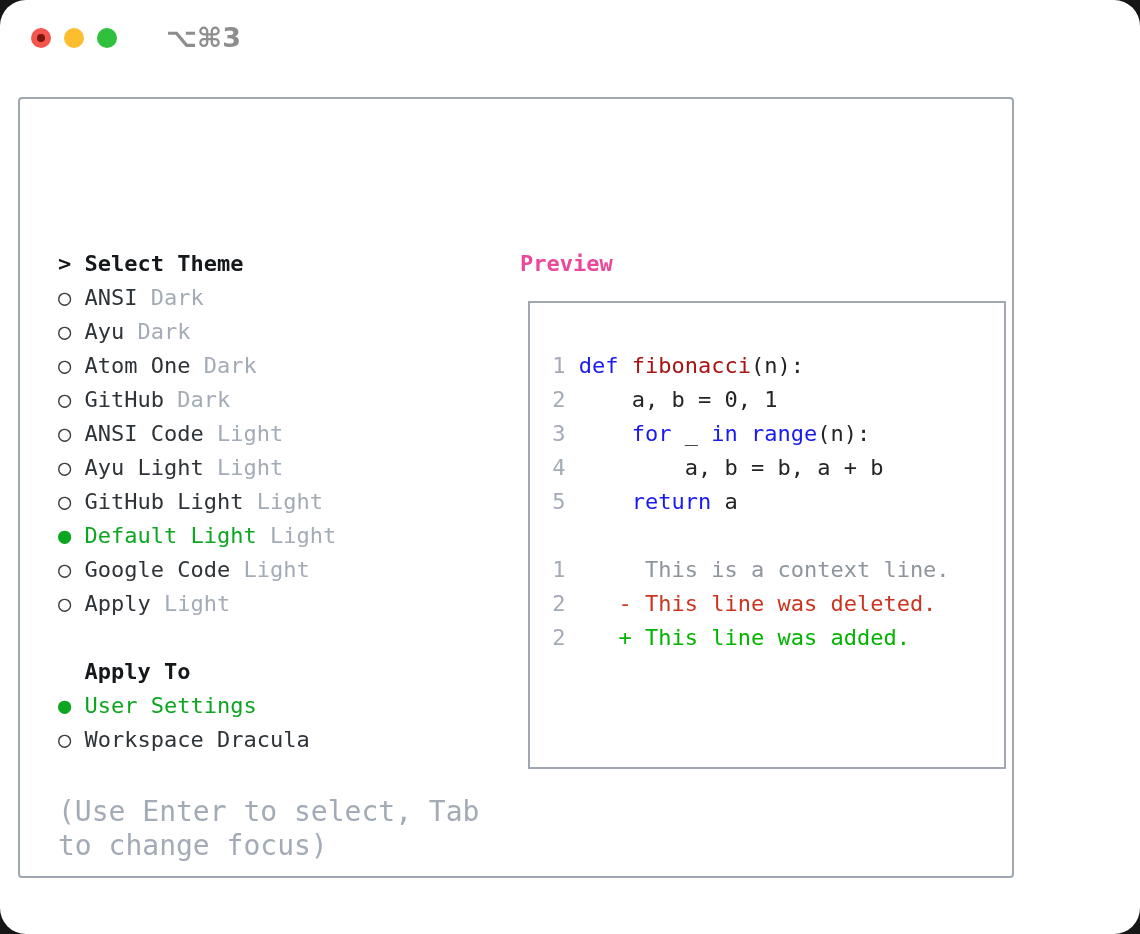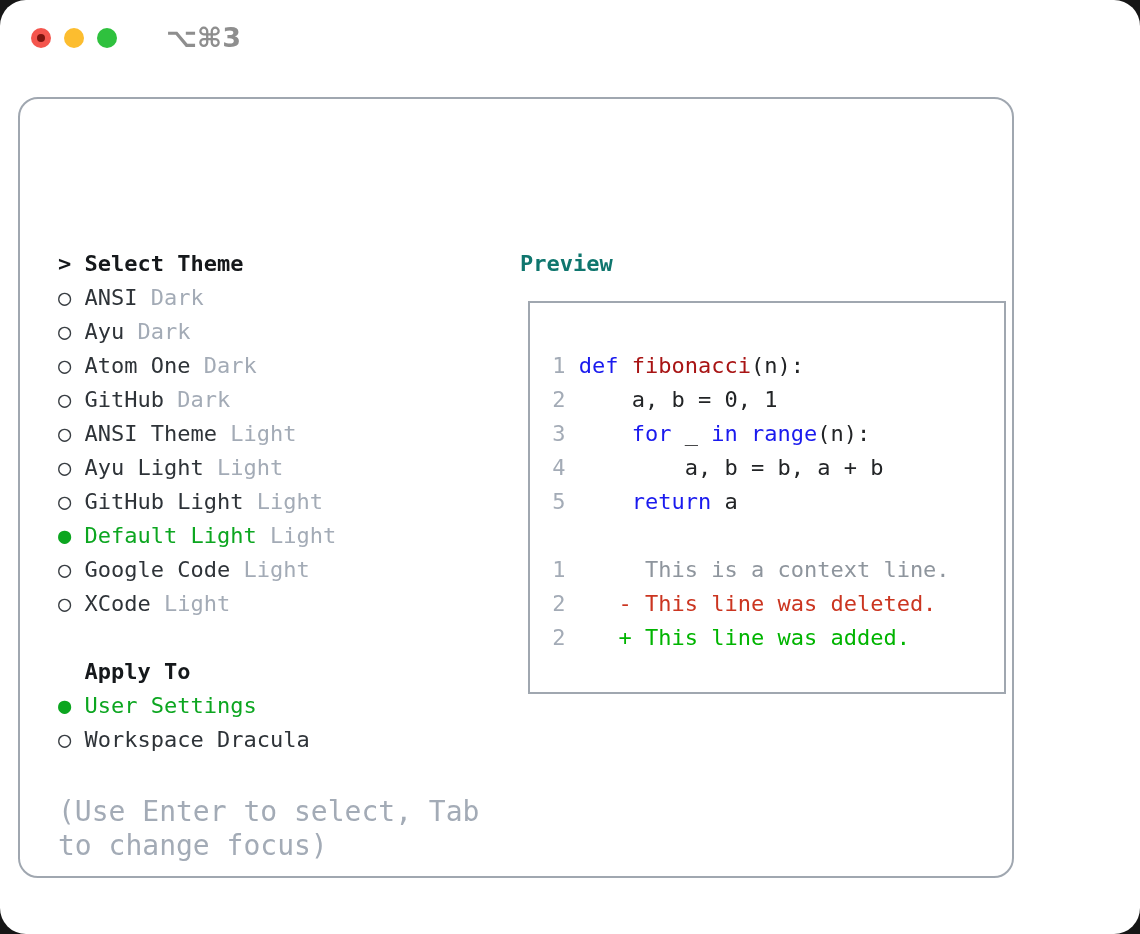--- a/index.html
+++ b/index.html
@@ -18,33 +18,33 @@
   .light{position:absolute; top:28px; width:20px; height:20px; border-radius:50%;}
   .light.red{left:31px; background:var(--traffic-red);}
   .light.red::after{content:""; position:absolute; left:6px; top:6px; width:8px; height:8px;
     border-radius:50%; background:#7c150f;}
   .light.yellow{left:64px; background:var(--traffic-yellow);}
   .light.green{left:97px; background:var(--traffic-green);}
   .shortcut{position:absolute; left:166px; top:22px; font-family:"DejaVu Sans",sans-serif;
     font-weight:bold; font-size:27px; color:#8e8e8e;}
 
   .window-box{position:absolute; left:18px; top:97px; width:996px; height:781px;
-    box-sizing:border-box; border:2px solid var(--border-gray); border-radius:20px; background:#fff;}
+    box-sizing:border-box; border:2px solid var(--border-gray); border-radius:4px; background:#fff;}
 
   .left-col{position:absolute; left:38px; top:148px; width:440px;}
   .row{height:34px; line-height:34px; font-size:22px; white-space:pre; color:var(--text-dark);}
   .row.hdr{font-weight:bold; color:#15181b;}
   .marker{color:#3a3f44;}
   .row.selected .marker, .row.selected .tname{color:var(--accent-green);}
   .tvariant{color:var(--muted-gray);}
   .help{margin-top:38px; width:430px; font-size:28px; line-height:34px; color:var(--muted-gray);}
 
   .preview-title{position:absolute; left:500px; top:148px; height:34px; line-height:34px;
-    font-size:22px; font-weight:bold; color:#0f766e;}
-  .preview-box{position:absolute; left:508px; top:202px; width:478px; height:393px;
+    font-size:22px; font-weight:bold; color:#ec4899;}
+  .preview-box{position:absolute; left:508px; top:202px; width:478px; height:468px;
     box-sizing:border-box; border:2px solid var(--border-gray); background:#fff;}
   .code{margin:0; padding:46px 0 0 9px; font-family:inherit; font-size:22px; line-height:34px;}
   .code div{height:34px; white-space:pre;}
   .ln{color:var(--muted-gray);}
   .kw{color:var(--keyword-blue);}
   .fn{color:var(--function-red);}
   .pl{color:#222426;}
   .ctx{color:var(--context-gray);}
   .del{color:var(--diff-deleted);}
   .add{color:var(--diff-added);}
@@ -60,26 +60,26 @@
 </div>
 
 <div class="window-box">
   <div class="left-col">
     <div class="row hdr"><span class="focus-marker" id="focus-caret">&gt; </span><span>Select Theme</span></div>
     <div id="theme-list">
         <div class="row"><span class="marker">○ </span><span class="tname">ANSI</span><span class="tvariant"> Dark</span></div>
         <div class="row"><span class="marker">○ </span><span class="tname">Ayu</span><span class="tvariant"> Dark</span></div>
         <div class="row"><span class="marker">○ </span><span class="tname">Atom One</span><span class="tvariant"> Dark</span></div>
         <div class="row"><span class="marker">○ </span><span class="tname">GitHub</span><span class="tvariant"> Dark</span></div>
-        <div class="row"><span class="marker">○ </span><span class="tname">ANSI Theme</span><span class="tvariant"> Light</span></div>
+        <div class="row"><span class="marker">○ </span><span class="tname">ANSI Code</span><span class="tvariant"> Light</span></div>
         <div class="row"><span class="marker">○ </span><span class="tname">Ayu Light</span><span class="tvariant"> Light</span></div>
         <div class="row"><span class="marker">○ </span><span class="tname">GitHub Light</span><span class="tvariant"> Light</span></div>
         <div class="row selected"><span class="marker">● </span><span class="tname">Default Light</span><span class="tvariant"> Light</span></div>
         <div class="row"><span class="marker">○ </span><span class="tname">Google Code</span><span class="tvariant"> Light</span></div>
-        <div class="row"><span class="marker">○ </span><span class="tname">XCode</span><span class="tvariant"> Light</span></div>
+        <div class="row"><span class="marker">○ </span><span class="tname">Apply</span><span class="tvariant"> Light</span></div>
       </div>
     <div class="row"> </div>
     <div class="row hdr" id="apply-to-header">  Apply To</div>
     <div id="apply-list">
         <div class="row selected"><span class="marker">● </span><span class="tname">User Settings</span></div>
         <div class="row"><span class="marker">○ </span><span class="tname">Workspace Dracula</span></div>
       </div>
     <div class="help">(Use Enter to select, Tab to change focus)</div>
   </div>
 

